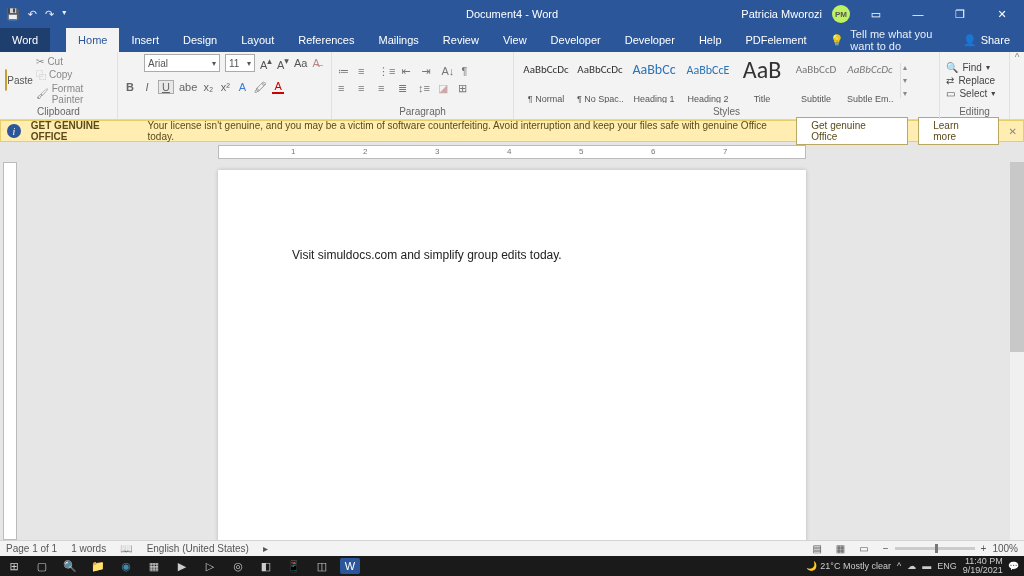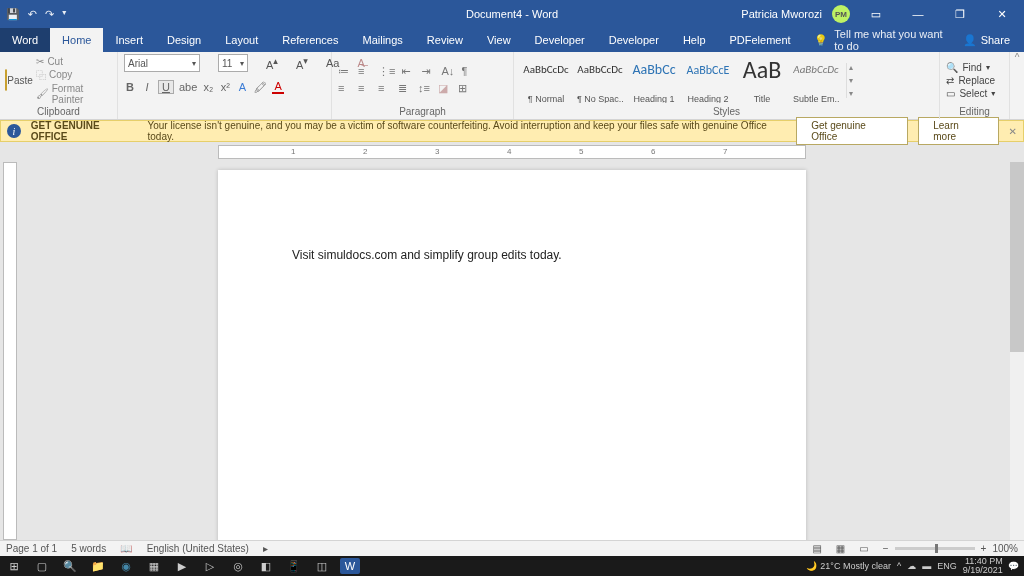--- a/index.html
+++ b/index.html
@@ -11,37 +11,37 @@
 .titlebar .qat span { opacity:.9; }
 .titlebar .title { position:absolute; left:50%; transform:translateX(-50%); }
 .titlebar .right { position:absolute; right:0; display:flex; align-items:center; gap:10px; padding-right:6px; }
 .titlebar .avatar { width:18px;height:18px;border-radius:50%;background:#bef264;color:#555;font-size:8px;display:flex;align-items:center;justify-content:center;font-weight:bold; }
 .titlebar .winbtn { width:32px; text-align:center; }
 
 
 .tabs { height:24px; background:#2b579a; display:flex; align-items:stretch; color:#fff; font-size:11px; }
 .tabs .tab { padding:0 12px; display:flex; align-items:center; cursor:pointer; }
 .tabs .tab.file { background:#1e3e6e; }
-.tabs .tab.active { background:#f3f3f3; color:#2b579a; }
+.tabs .tab.active { background:#f3f3f3; color:#2b579a;margin-left:16px; }
 .tabs .spacer { flex:1; }
 .tabs .tell { display:flex; align-items:center; gap:6px; opacity:.9; }
 .tabs .share { padding:0 14px; display:flex; align-items:center; gap:4px; }
 
 
 .ribbon { height:68px; background:#f3f3f3; border-bottom:1px solid #d4d4d4; display:flex; font-size:11px; color:#555; }
 .group { border-right:1px solid #e1e1e1; padding:2px 6px 0 6px; display:flex; flex-direction:column; position:relative; }
 .group .body { flex:1; display:flex; align-items:center; gap:4px; }
 .group .label { text-align:center; font-size:10px; color:#666; padding-bottom:2px; position:relative; }
 
 .clip-big { width:26px; height:40px; display:flex; align-items:center; justify-content:center; }
 .clip-big .ico { width:20px;height:22px;border:1px solid #c8a030;background:linear-gradient(#fffbe6,#ffe89e);border-radius:2px; }
 .clip-side { display:flex; flex-direction:column; gap:2px; font-size:10px; color:#888; }
 .clip-side span { display:flex; gap:3px; align-items:center; }
 
-.font-top { display:flex; gap:18px; align-items:center; }
+.font-top { display:flex; gap:5px; align-items:center;margin-left:20px; }
 .font-sel { width:76px; height:18px; border:1px solid #ababab; background:#fff; font-size:10px; padding:0 3px; display:flex; align-items:center; justify-content:space-between; }
 .size-sel { width:30px; }
 .font-row { display:flex; gap:5px; align-items:center; margin-top:4px; color:#666; }
 .font-row span { min-width:12px; text-align:center; }
 
 .para-grid { display:flex; flex-direction:column; gap:4px; }
 .para-row { display:flex; gap:6px; color:#777; }
 .para-row span { min-width:14px; }
 
 .styles-wrap { display:flex; gap:2px; height:46px; overflow:hidden; }
@@ -222,20 +222,24 @@
           </div>
           <div class="style-item">
             <div class="style-prev" style="font-size: 12px; color: rgb(46, 116, 181);">AaBbCcE</div>
             <div class="style-name">Heading 2</div>
           </div>
           <div class="style-item">
             <div class="style-prev" style="font-size: 24px; color: rgb(51, 51, 51);">AaB</div>
             <div class="style-name">Title</div>
           </div>
           <div class="style-item">
+            <div class="style-prev" style="font-size: 11px; color: rgb(119, 119, 119);">AaBbCcD</div>
+            <div class="style-name">Subtitle</div>
+          </div>
+          <div class="style-item">
             <div class="style-prev" style="font-size: 11px; color: rgb(119, 119, 119); font-style: italic;">AaBbCcDc</div>
             <div class="style-name">Subtle Em...</div>
           </div>
         </div>
       <div class="styles-scroll">
         <span>▴</span>
         <span>▾</span>
         <span>▾</span>
       </div>
     </div>
@@ -281,21 +285,21 @@
   <div class="page">
     <div class="content">Visit simuldocs.com and simplify group edits today.</div>
   </div>
 </div>
 <div class="vscroll">
     <div class="thumb"></div>
   </div>
 
 <div class="status">
   <span>Page 1 of 1</span>
-  <span>5 words</span>
+  <span>1 words</span>
   <span>📖</span>
   <span>English (United States)</span>
   <span>▸</span>
   <div class="spacer"></div>
   <span>▤</span>
   <span>▦</span>
   <span>▭</span>
   <div class="zoom">
     <span>−</span>
     <div class="slider"></div>

